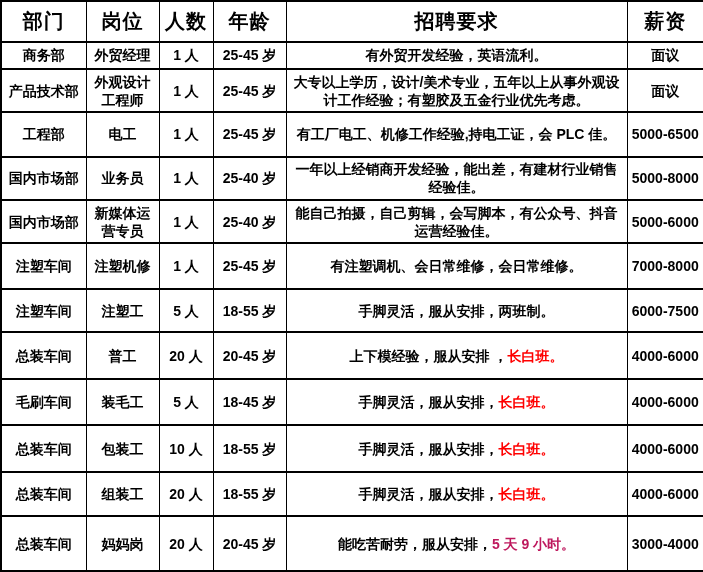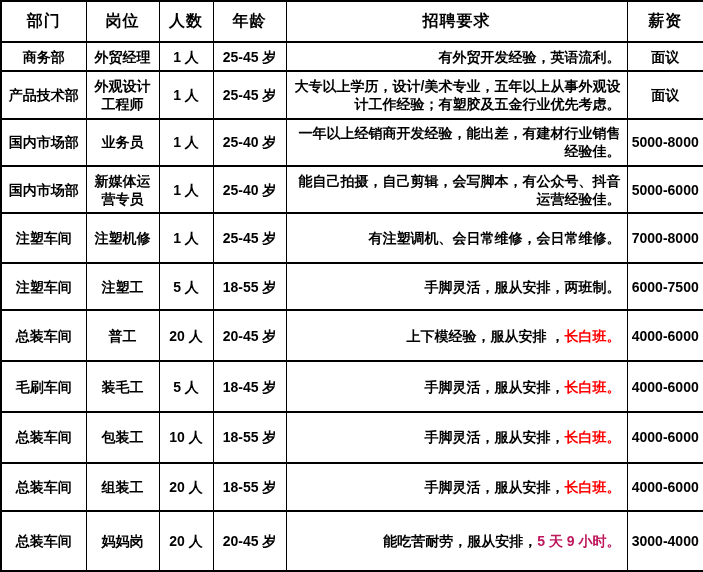--- a/index.html
+++ b/index.html
@@ -34,30 +34,30 @@
     border-bottom: 2px solid #000000;
     border-left: 1px solid #000000;
     border-right: 1px solid #000000;
     text-align: center;
     vertical-align: middle;
     padding: 0 2px;
     font-weight: bold;
     overflow: hidden;
   }
   th {
-    font-size: 16px;
+    font-size: 20px;
     height: 39px;
     letter-spacing: 1px;
   }
   td {
     font-size: 14px;
     line-height: 18px;
   }
   td.cell-req {
-    text-align: right;
+    text-align: center;
     padding: 2px 6px;
   }
   td.cell-salary, td.cell-count, td.cell-age {
     white-space: nowrap;
   }
   .red-text {
     color: #ff0000;
   }
 </style>
 </head>
@@ -91,20 +91,28 @@
         <td class="cell-req"><span>有外贸开发经验，英语流利。</span></td>
         <td class="cell-salary">面议</td>
       </tr>
       <tr style="height: 42px;">
         <td class="cell-dept">产品技术部</td>
         <td class="cell-pos">外观设计工程师</td>
         <td class="cell-count">1 人</td>
         <td class="cell-age">25-45 岁</td>
         <td class="cell-req"><span>大专以上学历，设计/美术专业，五年以上从事外观设计工作经验；有塑胶及五金行业优先考虑。</span></td>
         <td class="cell-salary">面议</td>
+      </tr>
+      <tr style="height: 43px;">
+        <td class="cell-dept">工程部</td>
+        <td class="cell-pos">电工</td>
+        <td class="cell-count">1 人</td>
+        <td class="cell-age">25-45 岁</td>
+        <td class="cell-req"><span>有工厂电工、机修工作经验,持电工证，会 PLC 佳。</span></td>
+        <td class="cell-salary">5000-6500</td>
       </tr>
       <tr style="height: 42px;">
         <td class="cell-dept">国内市场部</td>
         <td class="cell-pos">业务员</td>
         <td class="cell-count">1 人</td>
         <td class="cell-age">25-40 岁</td>
         <td class="cell-req"><span>一年以上经销商开发经验，能出差，有建材行业销售经验佳。</span></td>
         <td class="cell-salary">5000-8000</td>
       </tr>
       <tr style="height: 42px;">

